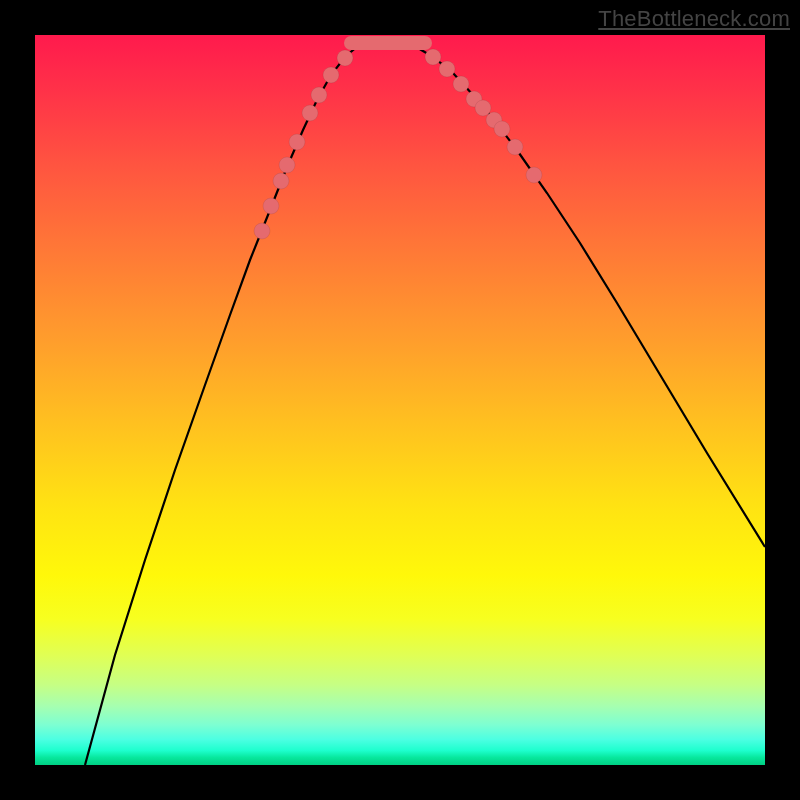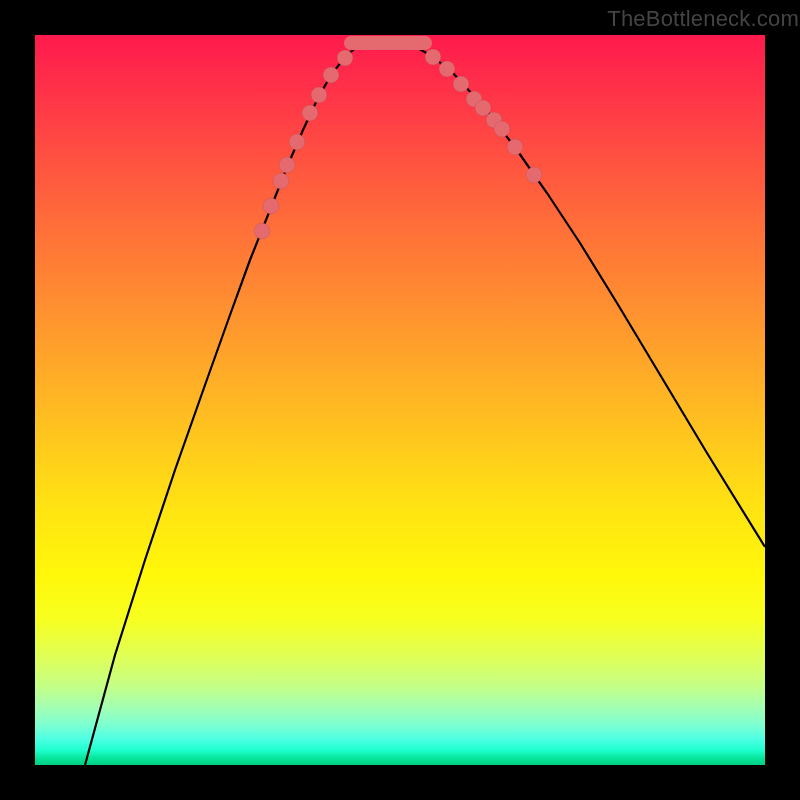--- a/index.html
+++ b/index.html
@@ -44,26 +44,27 @@
       #7dffd2 94.5%,
       #4cffe2 96.5%,
       #1effce 98%,
       #07e79c 99%,
       #00d084 100%
     );
   }
   .watermark {
     position: absolute;
     top: 6px;
-    right: 1px;
+    right: 10px;
     color: #444;
     font-size: 22px;
     font-weight: 500;
     letter-spacing: 0.2px;
     user-select: none;
+    text-decoration: underline;
   }
   .curve-svg {
     position: absolute;
     inset: 0;
   }
   .curve {
     fill: none;
     stroke: #000;
     stroke-width: 2.2;
   }

